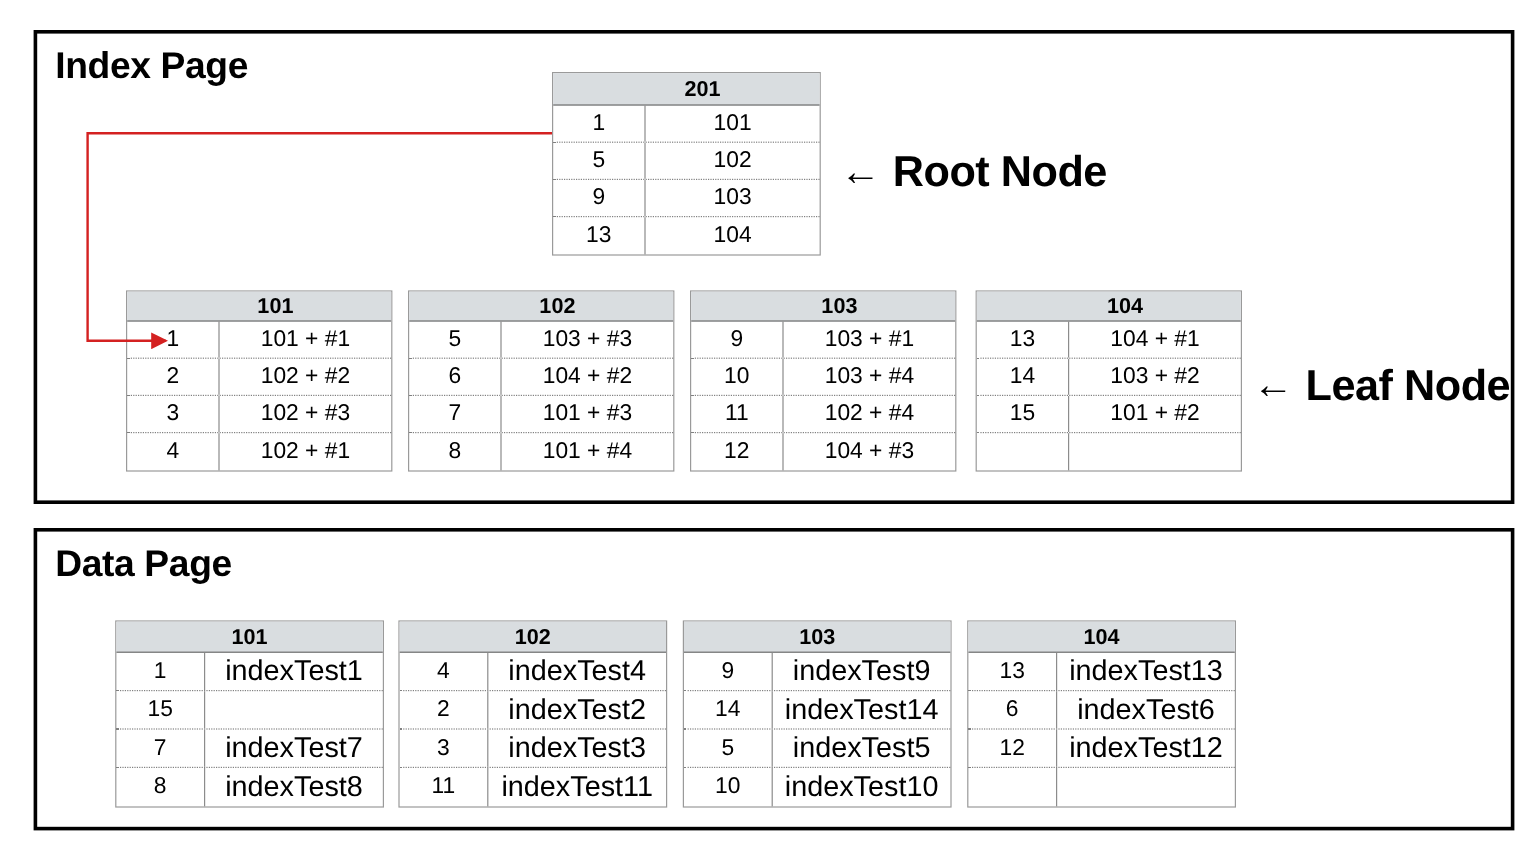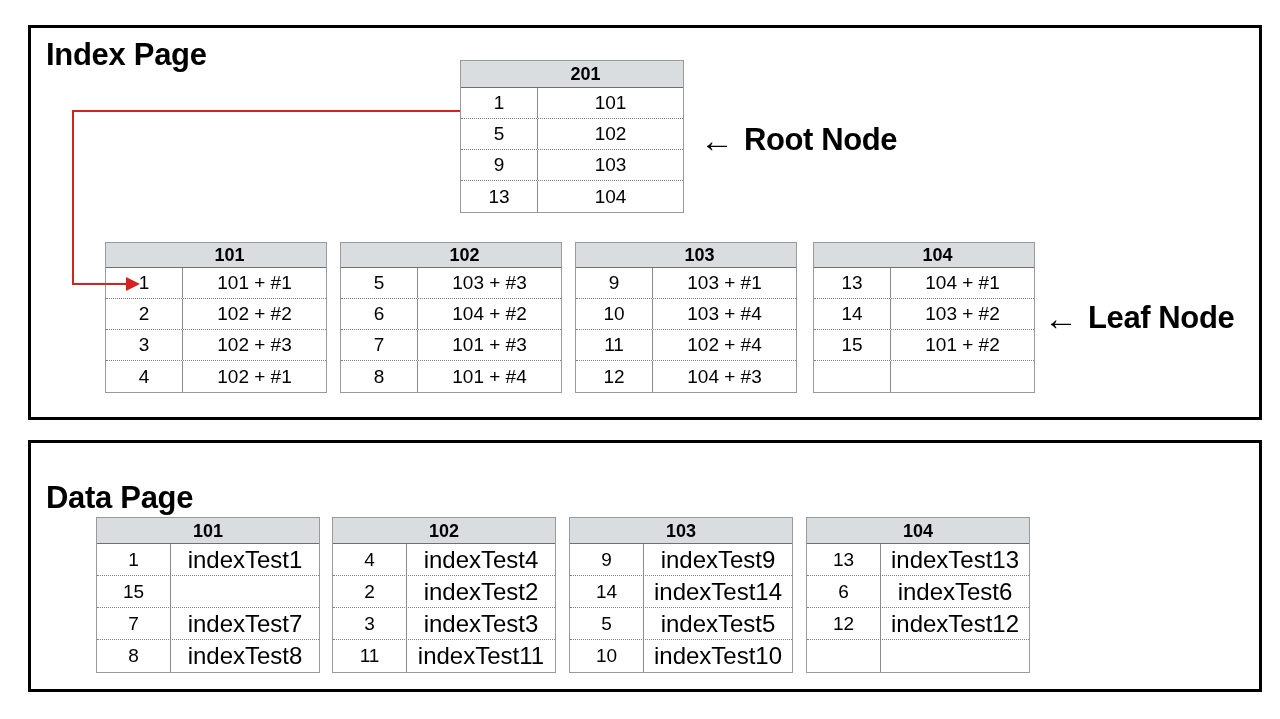--- a/index.html
+++ b/index.html
@@ -34,21 +34,21 @@
 
   .panel-title {
     position: absolute;
     font-size: 31px;
     font-weight: bold;
     color: #000000;
     letter-spacing: -0.3px;
     white-space: nowrap;
   }
   #title-index { left: 46px; top: 37px; }
-  #title-data  { left: 46px; top: 480px; }
+  #title-data  { left: 46px; top: 452px; }
 
   
   .node {
     position: absolute;
     box-sizing: border-box;
     background: #ffffff;
     border: 1px solid #9a9a9a;
     border-top: 1px solid #9a9a9a;
   }
   .node-header {
@@ -133,21 +133,21 @@
     gap: 10px;
     white-space: nowrap;
     color: #000000;
   }
   .callout .arrow-glyph {
     font-size: 34px;
     line-height: 1;
     font-weight: bold;
   }
   .callout .callout-text {
-    font-size: 31px;
+    font-size: 36px;
     font-weight: bold;
     letter-spacing: -0.4px;
   }
   #callout-root { left: 700px; top: 122px; }
   #callout-leaf { left: 1044px; top: 300px; }
 
   
   #red-path { position: absolute; left: 0; top: 0; width: 1280px; height: 719px; pointer-events: none; }
 </style>
 </head>

